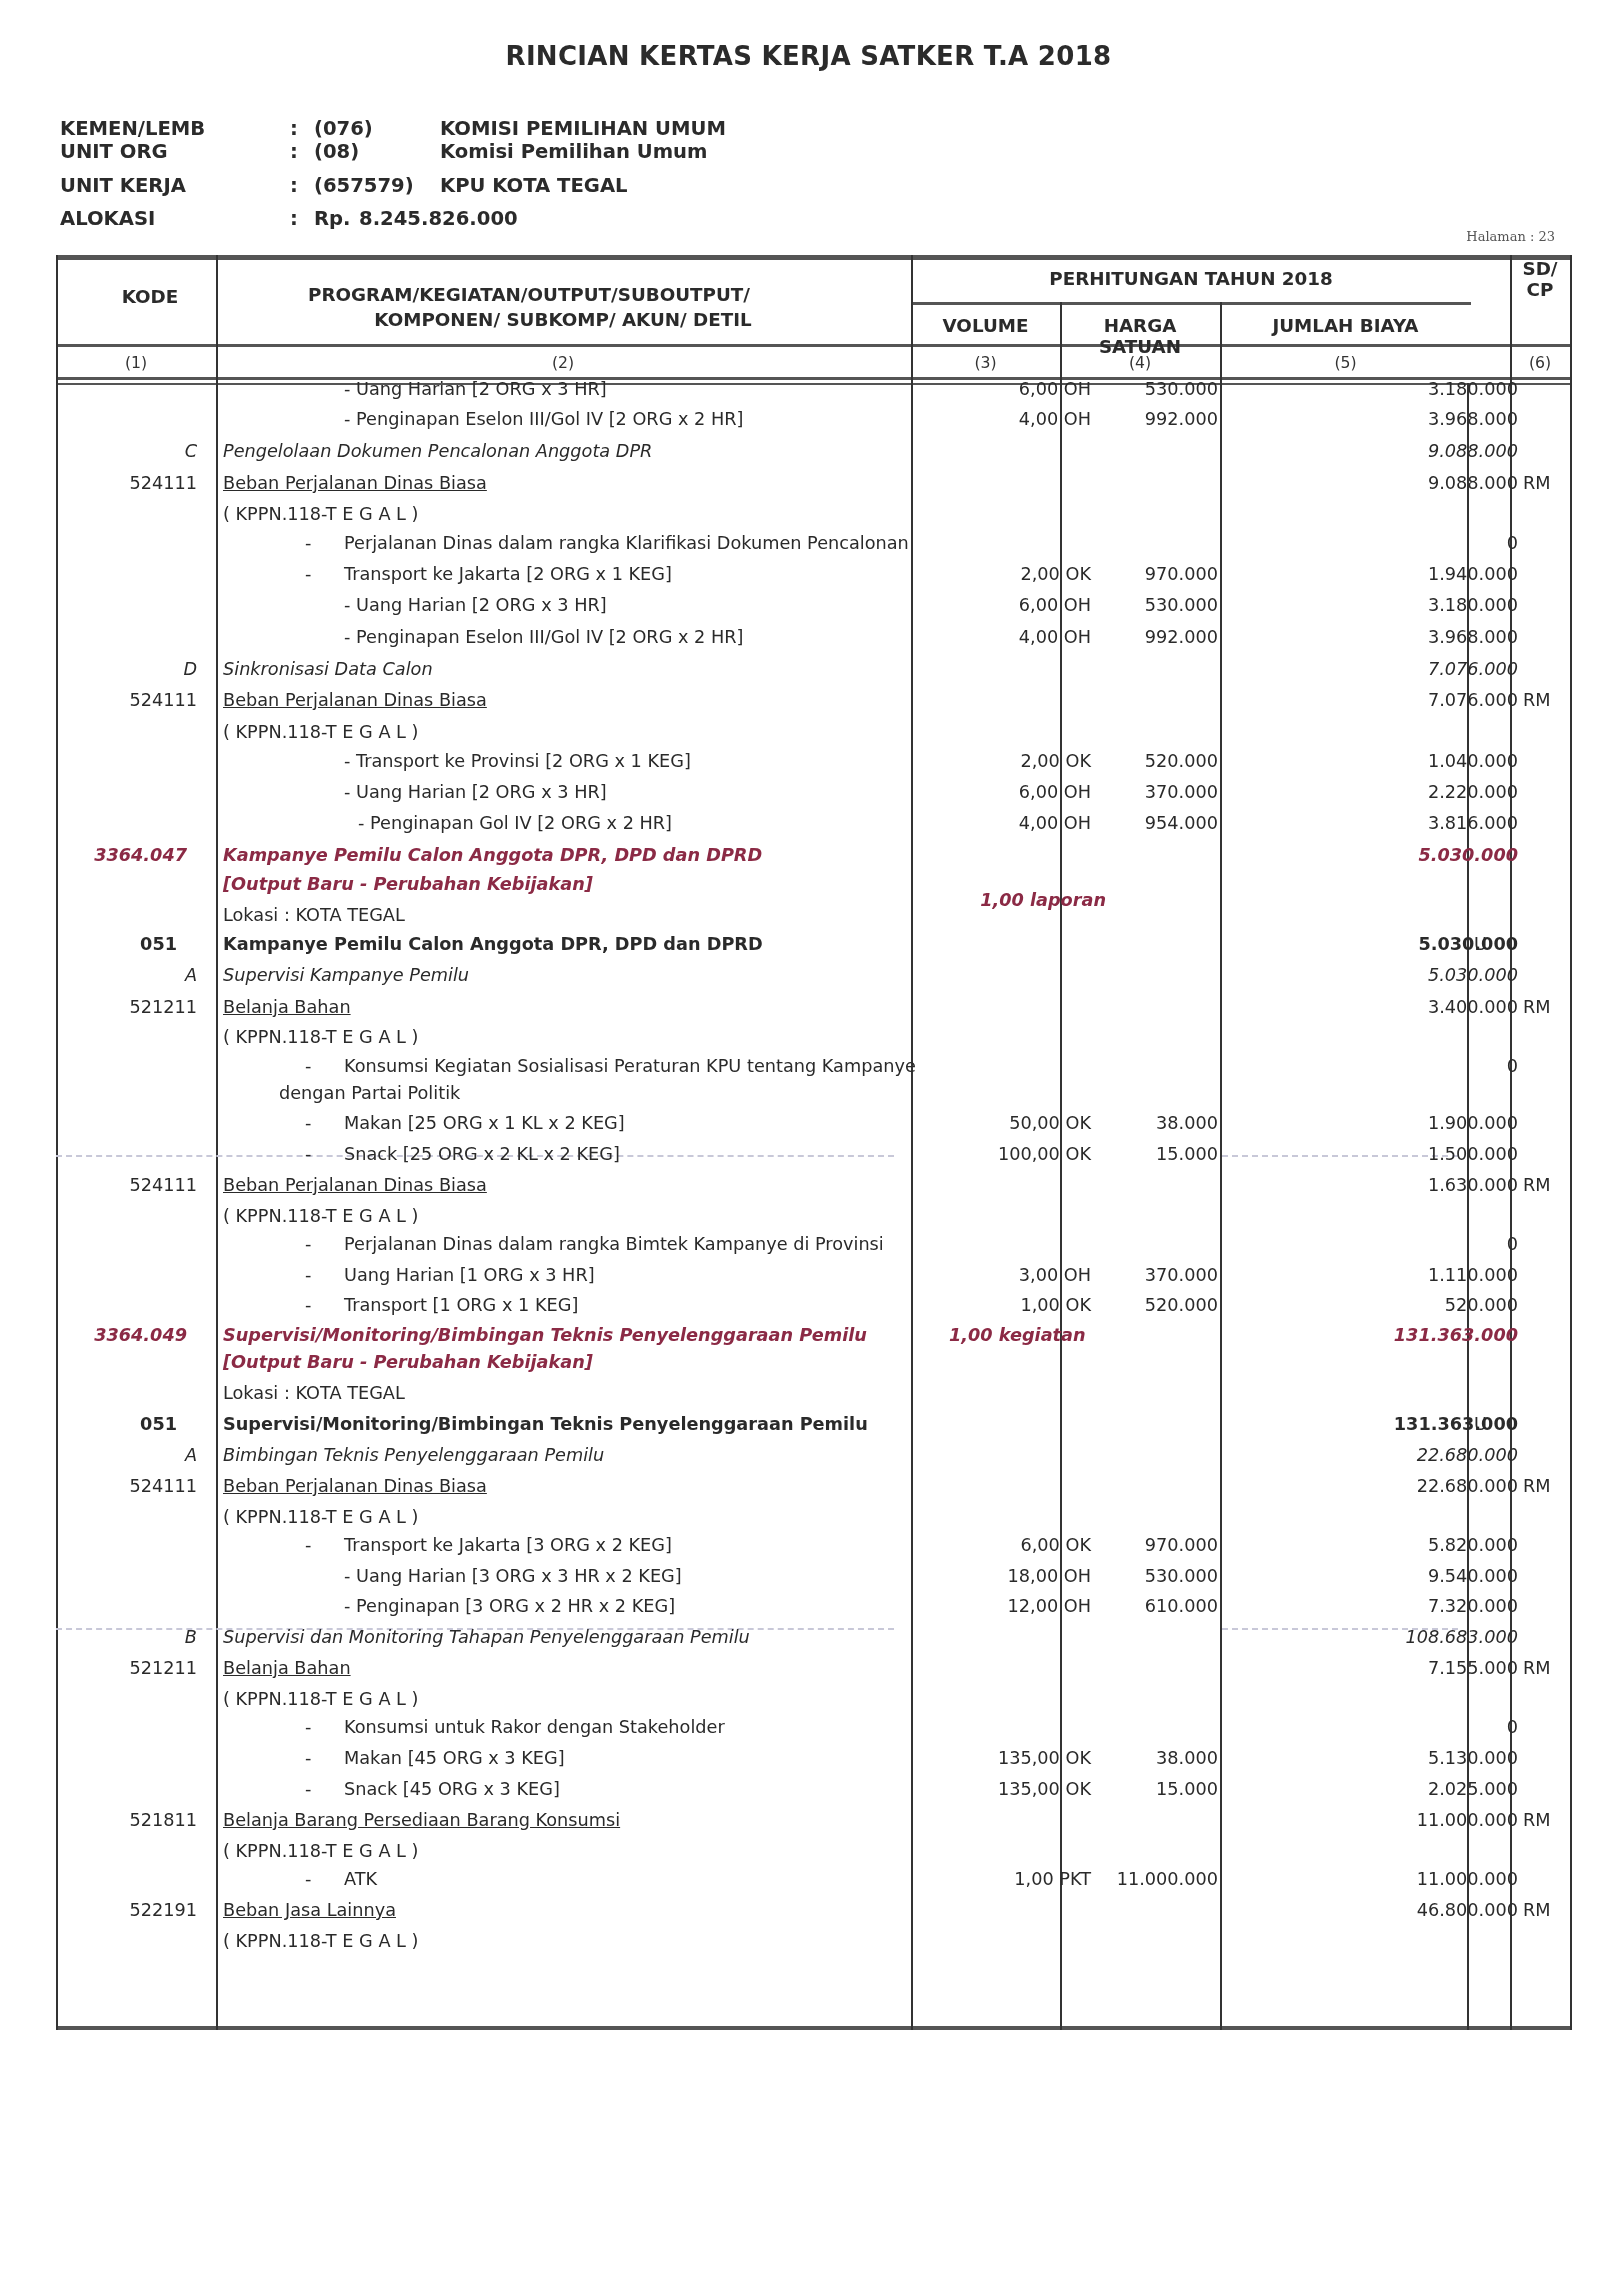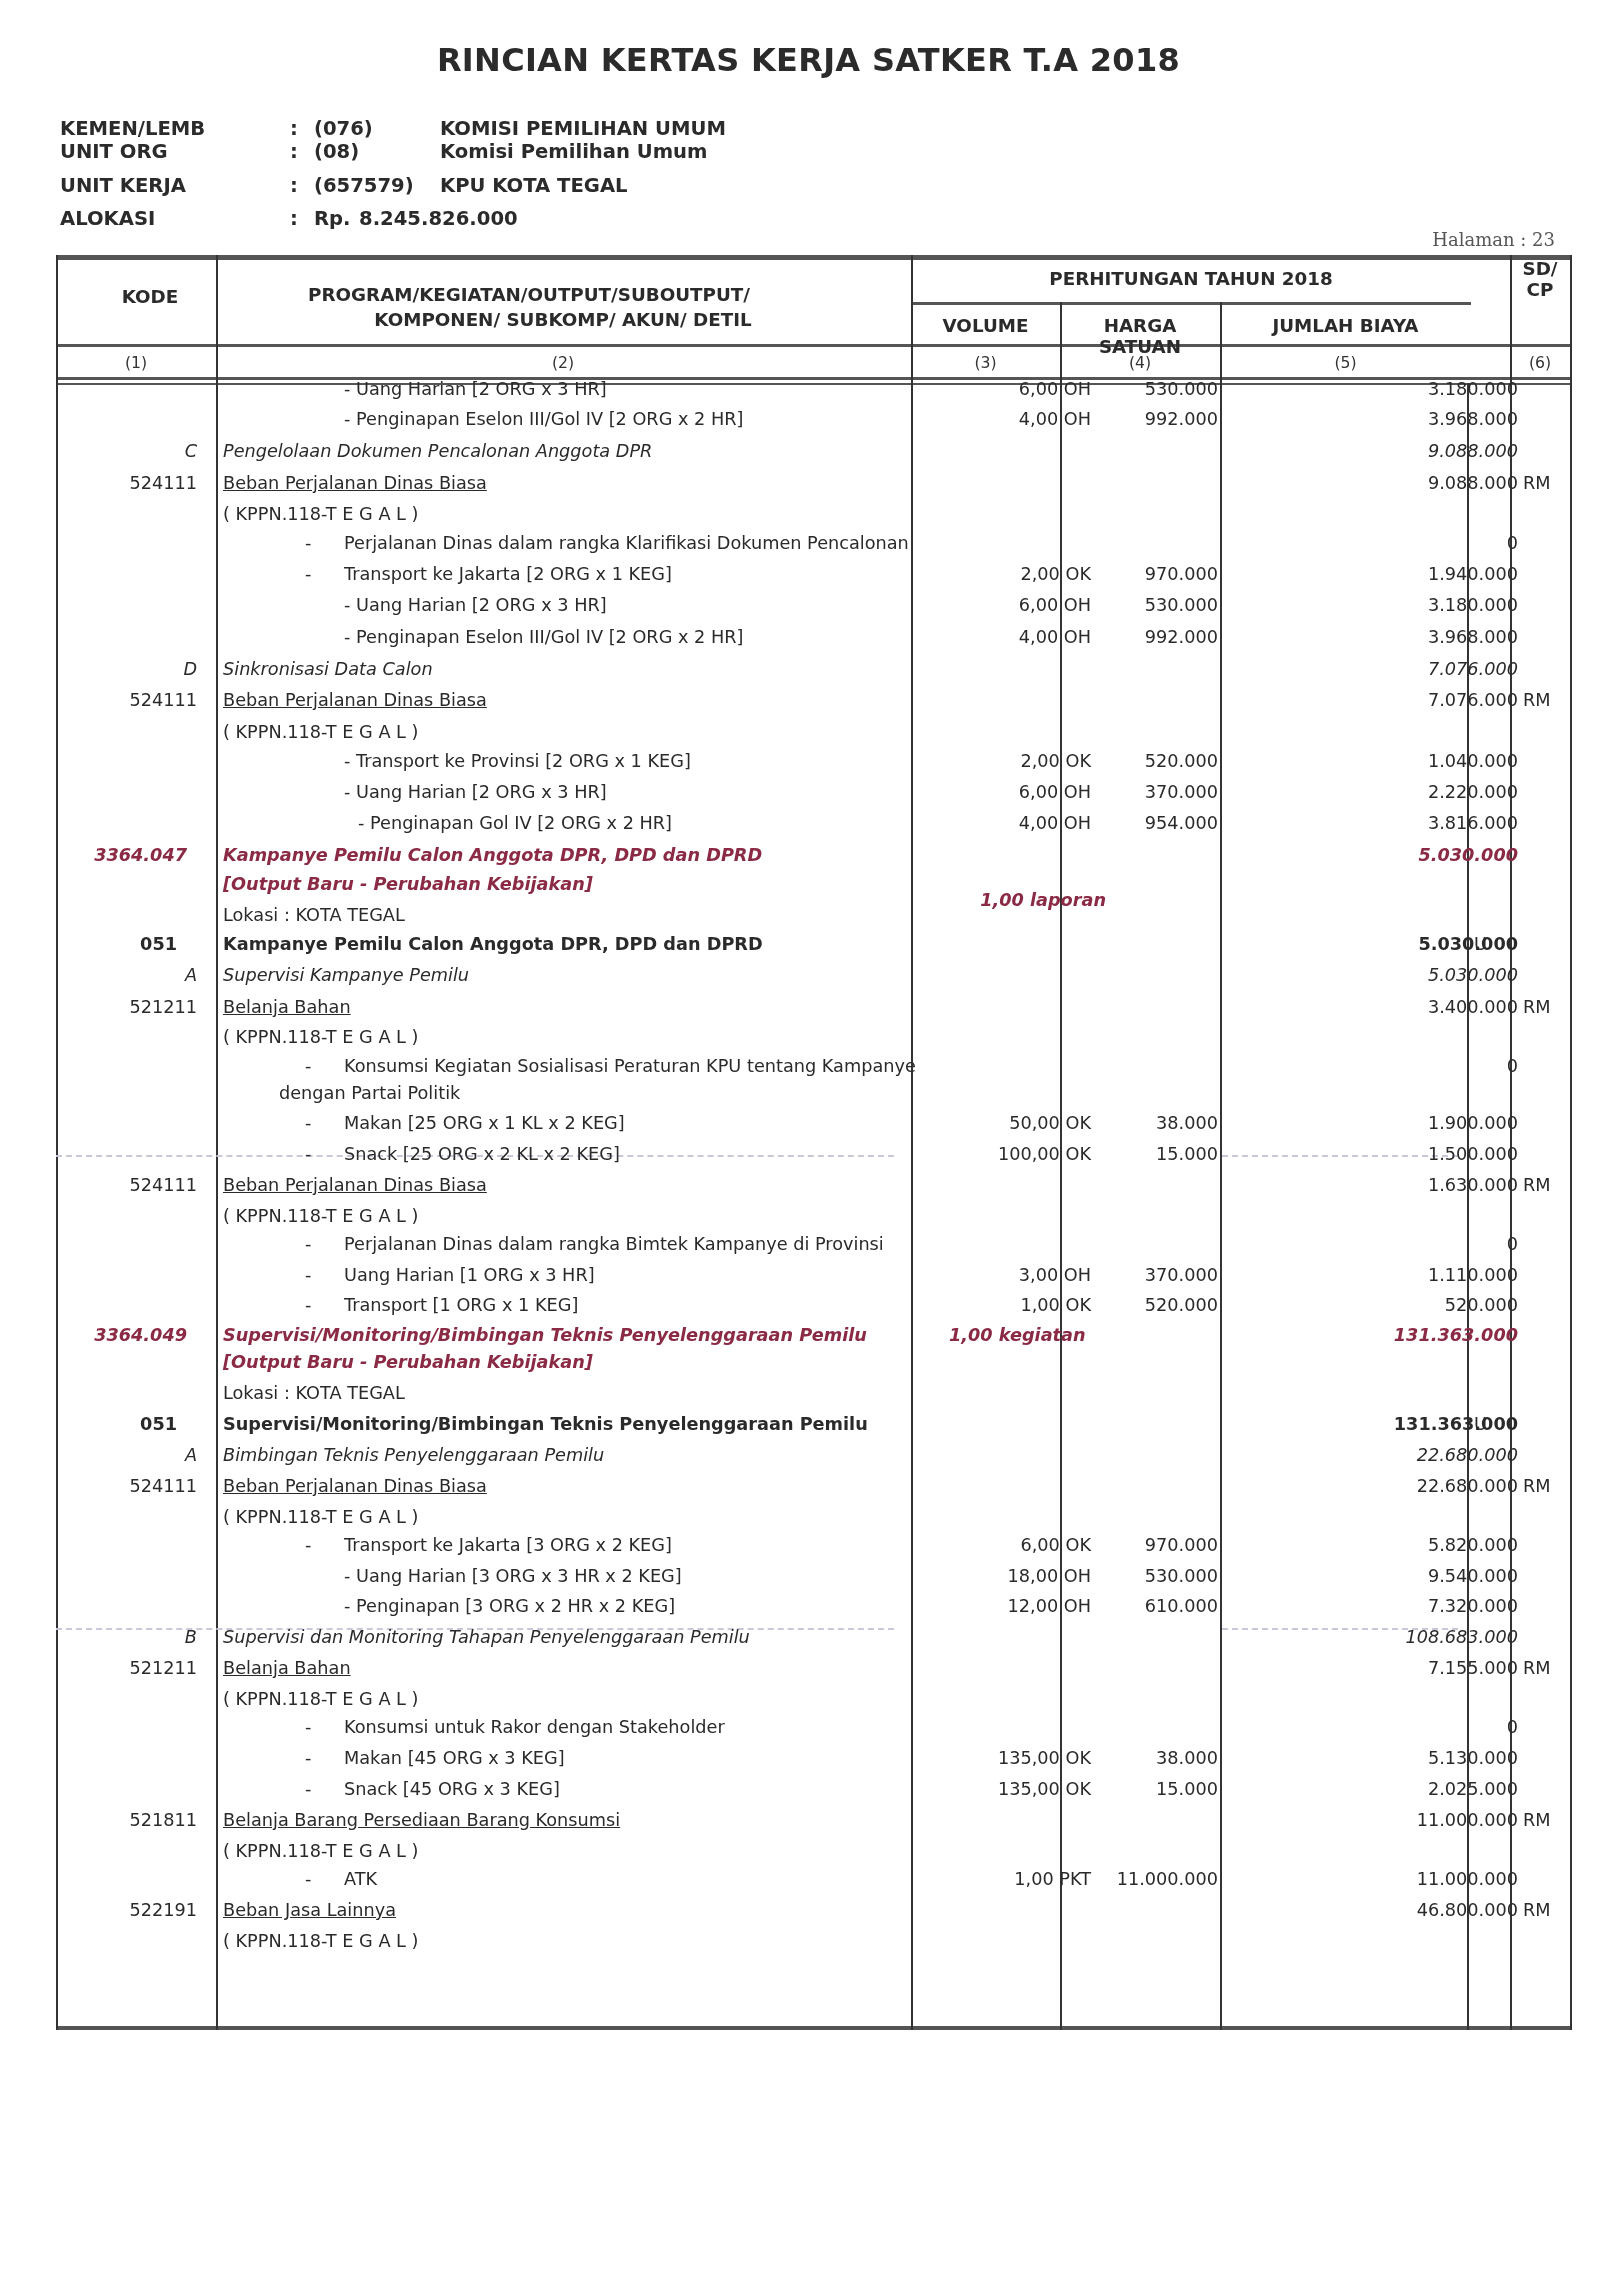--- a/index.html
+++ b/index.html
@@ -1,25 +1,25 @@
 <!DOCTYPE html>
 <html style="font-size:10.5px"><head>
 <meta charset="utf-8">
 <style>
   html, body { margin: 0; padding: 0; background: #ffffff; }
   body { width: 1617px; height: 2284px; position: relative; overflow: hidden;
          font-family: "DejaVu Sans", sans-serif; color: #2a2a2a; }
   .title { position: absolute; left: 0; width: 1617px; top: 41px; text-align: center;
-           font-family: "DejaVu Sans", sans-serif; font-weight: bold; font-size: 32px; letter-spacing: 0.3px; color: #2b2b2b; }
+           font-family: "DejaVu Sans", sans-serif; font-weight: bold; font-size: 26px; letter-spacing: 0.3px; color: #2b2b2b; }
   .meta { position: absolute; left: 60px; font-weight: bold; font-size: 19.6px; color: #2b2b2b; }
   .meta .lbl { position: absolute; left: 0; white-space: nowrap; }
   .meta .colon { position: absolute; left: 230px; white-space: nowrap; }
   .meta .code { position: absolute; left: 254px; white-space: nowrap; }
   .meta .val { position: absolute; left: 380px; white-space: nowrap; }
-  .halaman { position: absolute; right: 62px; top: 229px; font-family: "DejaVu Serif", serif; font-size: 18px; color: #555; }
+  .halaman { position: absolute; right: 62px; top: 229px; font-family: "DejaVu Serif", serif; font-size: 13px; color: #555; }
 
   .tbl { position: absolute; left: 56px; top: 255px; width: 1516px; height: 1776px; }
   .hline { position: absolute; left: 0; background: #555; }
   .vline { position: absolute; width: 2px; background: #333; }
   .hdr { position: absolute; font-weight: bold; font-size: 18.3px; text-align: center; color: #2b2b2b; }
   .colnum { position: absolute; font-size: 15.7px; text-align: center; color: #333; }
 
   .row { position: absolute; left: 0; width: 1516px; height: 30px; font-size: 17.7px; line-height: 30px; }
   .row > span { position: absolute; white-space: nowrap; }
   .c-kode { left: 0; width: 141px; text-align: right; }

